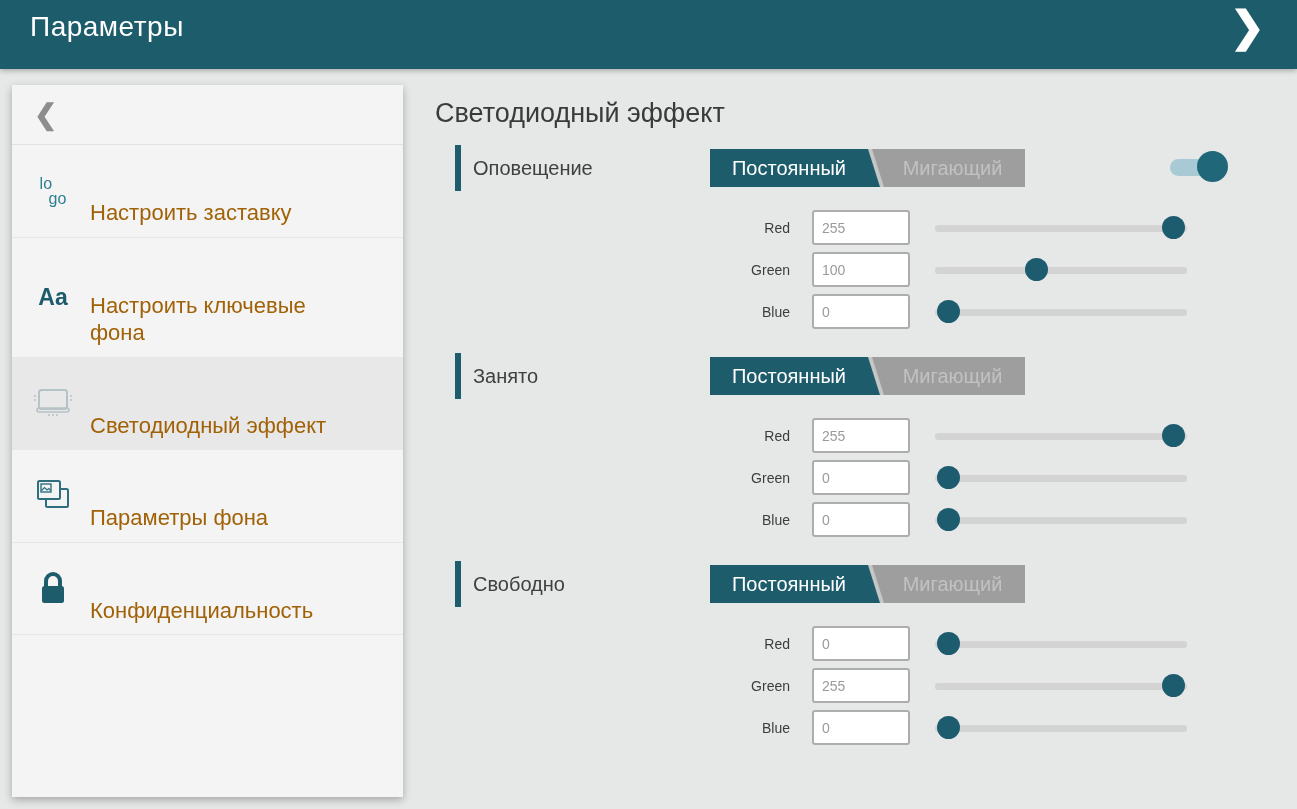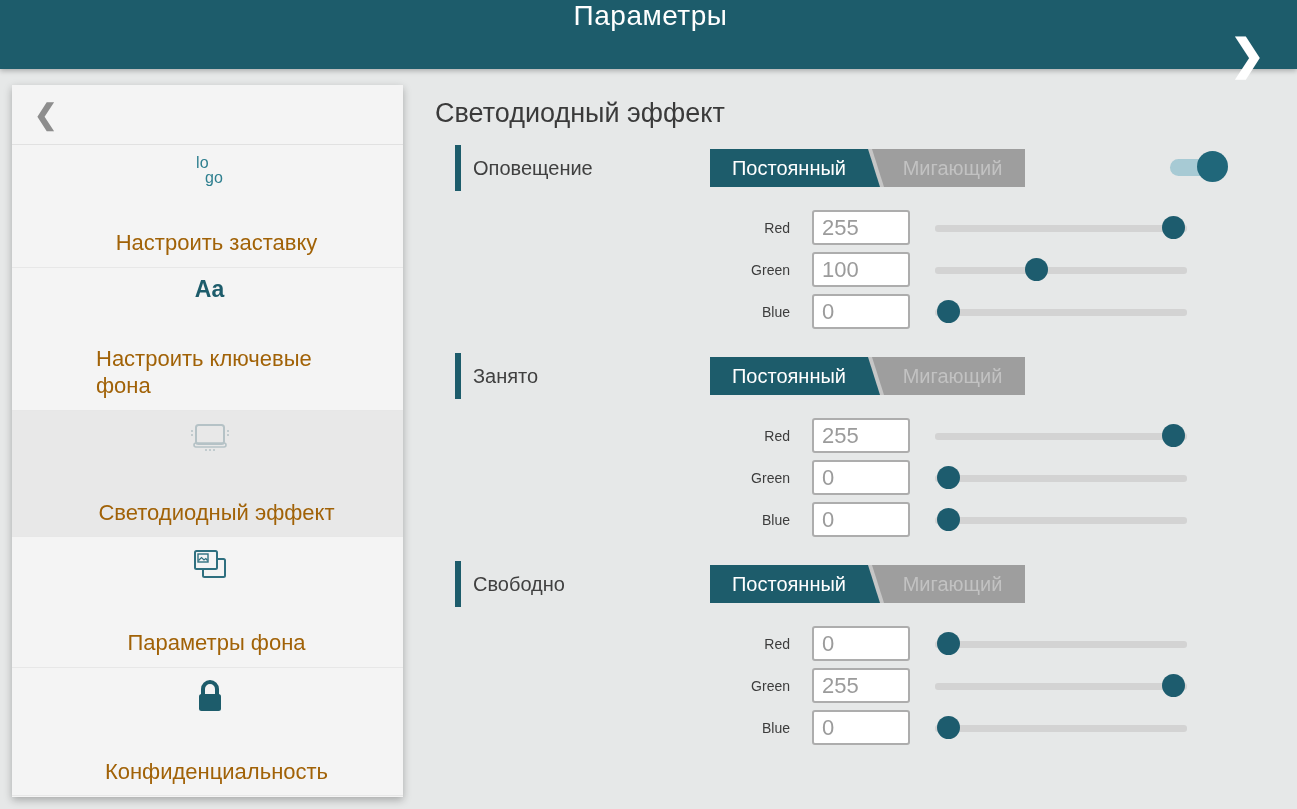--- a/index.html
+++ b/index.html
@@ -14,21 +14,20 @@
   
   .app-header {
     height: 69px;
     background: #1d5c6b;
     display: flex;
     align-items: center;
     padding: 0 26px 15px 30px;
     box-shadow: 0 2px 5px rgba(0,0,0,0.25);
     position: relative;
     z-index: 5;
-    flex-direction: column;
   }
   .app-title { color:#fff; font-size:28px; font-weight:400; letter-spacing:0.5px; }
   .fwd-chevron {
     margin-left:auto; color:#fff; font-size:42px; font-weight:bold;
     line-height:1; cursor:pointer; padding:2px 6px;
   }
 
   
   .sidebar {
     position:absolute; left:12px; top:85px; width:391px; height:712px;
@@ -39,21 +38,20 @@
   .back-row {
     height:60px; display:flex; align-items:center; padding-left:22px;
     border-bottom:1px solid #e1e1e1; cursor:pointer;
   }
   .back-chevron { color:#8d8d8d; font-size:28px; font-weight:bold; line-height:1; }
   .side-item {
     display:flex; align-items:center;
     min-height:68px; padding:10px 14px 10px 18px;
     border-bottom:1px solid #e7e7e7;
     cursor:pointer;
-    flex-direction:column;
   }
   .side-item.selected { background:#e8e8e8; }
   .side-icon {
     width:46px; flex-shrink:0; display:flex; align-items:center; justify-content:center;
   }
   .side-label {
     padding-left:14px; font-size:22px; color:#a16207; line-height:1.25; max-width:255px;margin-top:44px;
   }
   .logo-icon { color:#2e7f8f; font-size:16px; line-height:0.95; text-align:left; }
   .logo-icon .go { display:block; margin-left:9px; }
@@ -107,21 +105,21 @@
   
   .ch-row { position:relative; height:42px; }
   .ch-label {
     position:absolute; left:0; top:50%; transform:translateY(-50%);
     width:355px; text-align:right; font-size:14px; color:#3c3c3c;
   }
   .ch-input {
     position:absolute; left:377px; top:3px; width:98px; height:35px;
     border:2px solid #adadad; border-radius:3px; background:#fff;
     font-family:"Liberation Sans", sans-serif;
-    font-size:22px; color:#9b9b9b; padding:15px 8px;
+    font-size:14px; color:#9b9b9b; padding:15px 8px;
   }
   .slider { position:absolute; left:500px; top:8px; width:252px; height:26px; cursor:pointer; }
   .slider-track {
     position:absolute; left:0; top:10px; width:252px; height:7px;
     border-radius:3px; background:#d3d3d3;
   }
   .slider-thumb {
     position:absolute; top:1px; width:23px; height:23px;
     border-radius:50%; background:#1d5c6e;
   }

